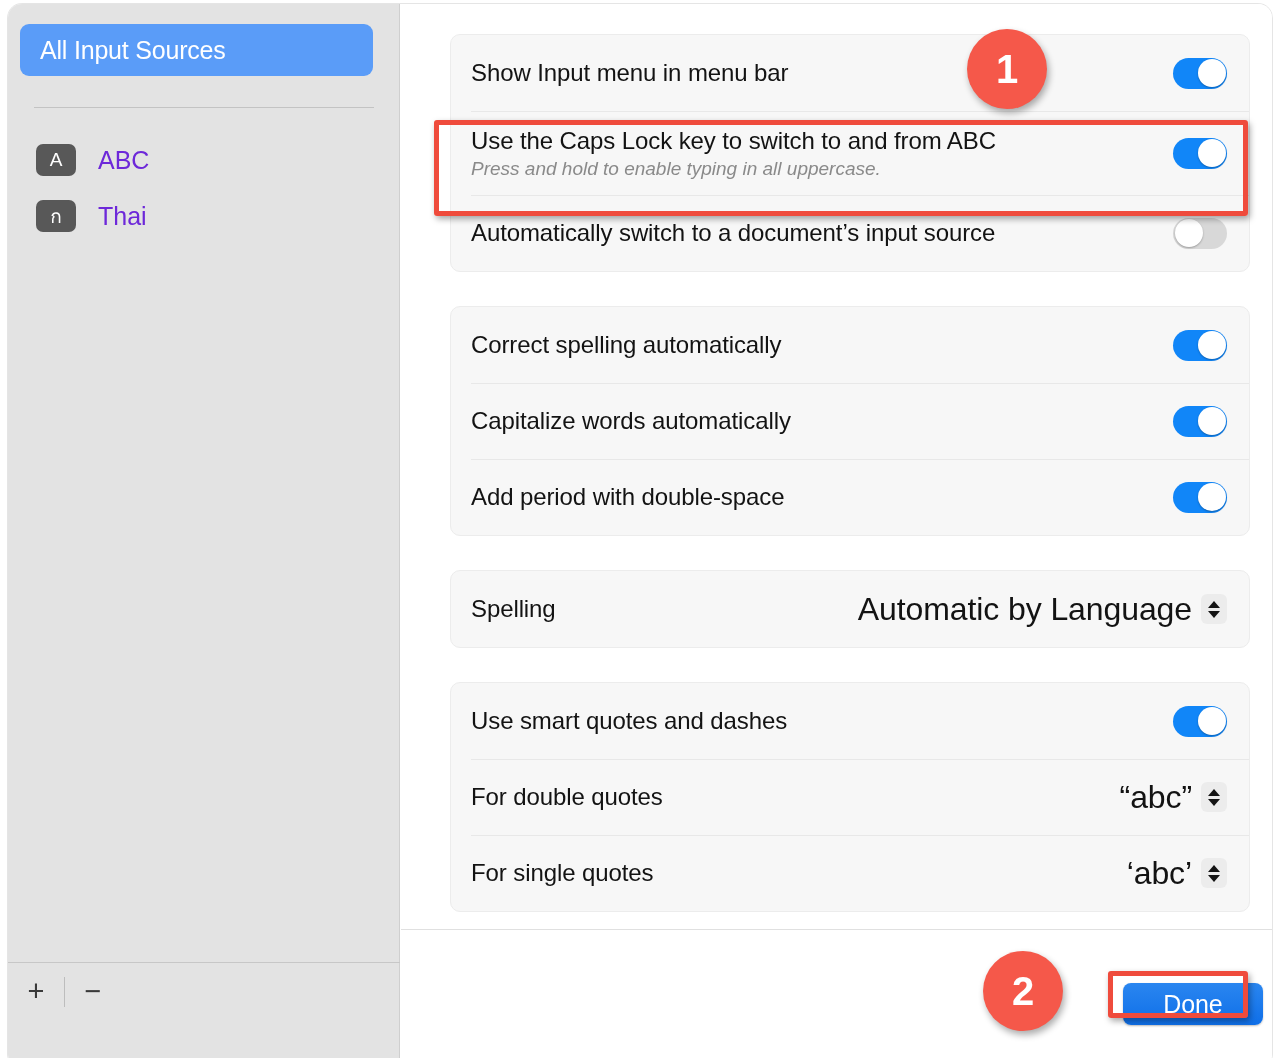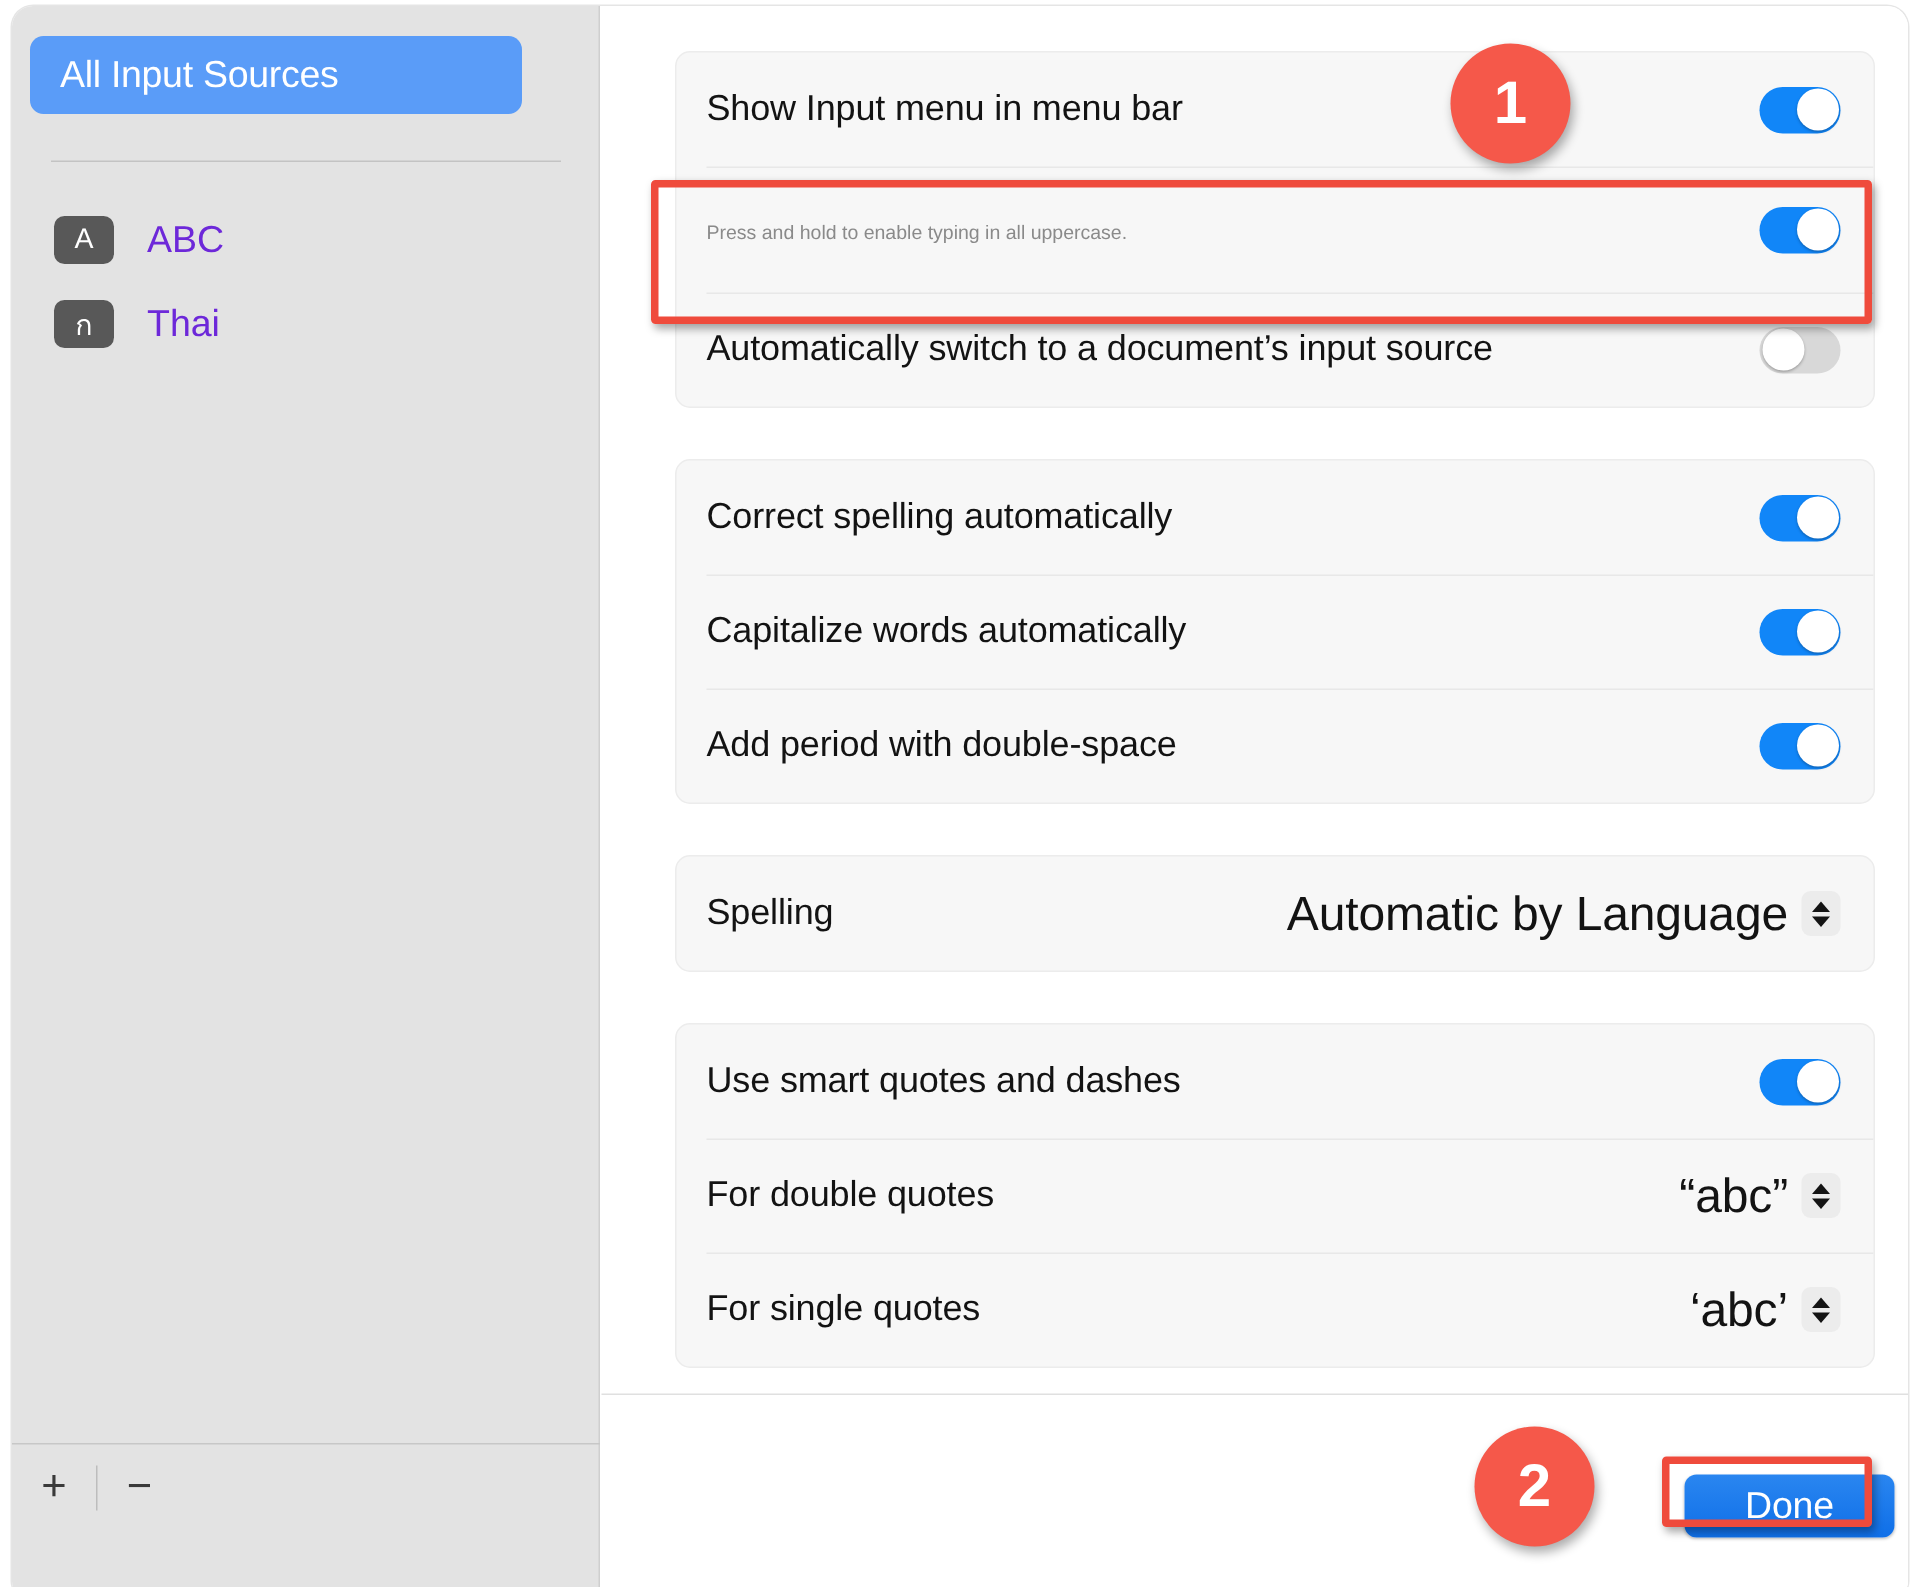--- a/index.html
+++ b/index.html
@@ -41,21 +41,21 @@
     width: 392px;
     height: 1062px;
     background: #e3e3e3;
     border-right: 1px solid #cfcfcf;
   }
 
   .source-select {
     position: absolute;
     left: 12px;
     top: 20px;
-    width: 328px;
+    width: 353px;
     height: 52px;
     background: #5a9cf8;
     border-radius: 9px;
     display: flex;
     align-items: center;
     padding-left: 20px;
   }
   .source-select span {
     color: #ffffff;
     font-size: 25px;
@@ -171,24 +171,25 @@
   .row.tall { min-height: 84px; }
 
   .row-texts { flex: 1 1 auto; min-width: 0; }
   .row-label {
     font-size: 24px;
     color: #131313;
     letter-spacing: -0.1px;
     white-space: nowrap;
   }
   .row-sub {
-    font-size: 13px;
+    font-size: 19px;
     color: #8a8a8a;
     margin-top: 3px;
     white-space: nowrap;
+    font-style: italic;
   }
 
   
   .toggle {
     flex: 0 0 auto;
     width: 54px;
     height: 31px;
     border-radius: 16px;
     position: relative;
     background: #d8d8d8;
@@ -341,20 +342,21 @@
             <div class="row-texts">
               <div class="row-label">Show Input menu in menu bar</div>
             </div>
             <div class="toggle on">
               <div class="knob"></div>
             </div>
           </div>
 
           <div class="row tall">
             <div class="row-texts">
+              <div class="row-label">Use the Caps Lock key to switch to and from ABC</div>
               <div class="row-sub">Press and hold to enable typing in all uppercase.</div>
             </div>
             <div class="toggle on">
               <div class="knob"></div>
             </div>
           </div>
 
           <div class="row">
             <div class="row-texts">
               <div class="row-label">Automatically switch to a document’s input source</div>

